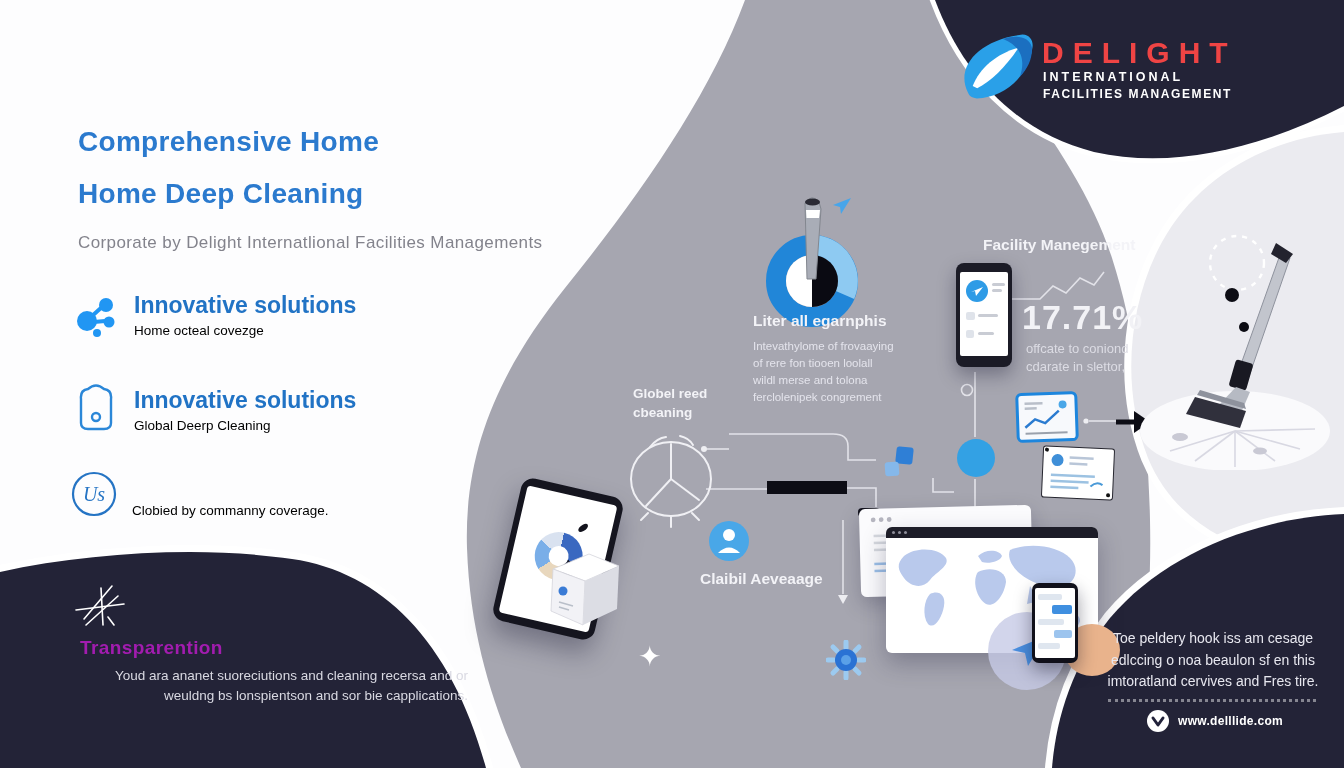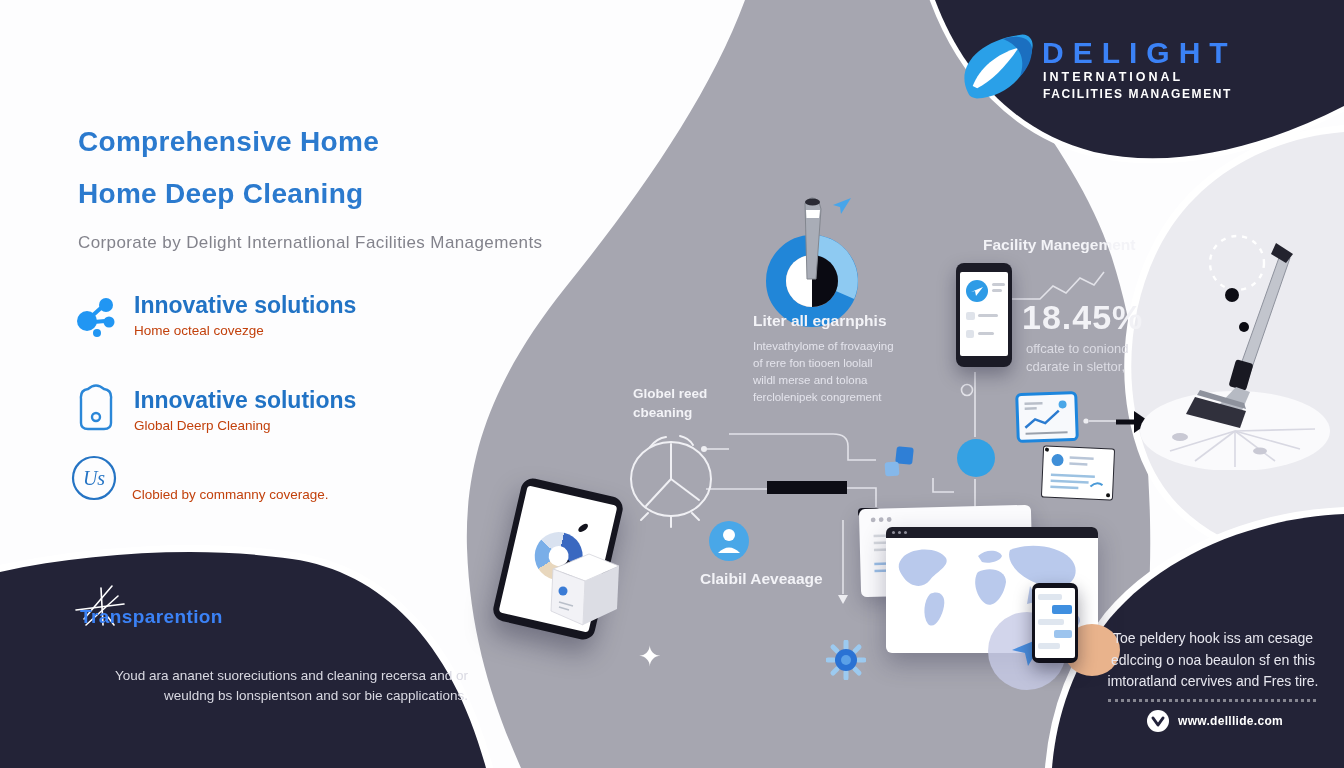--- a/index.html
+++ b/index.html
@@ -10,28 +10,28 @@
   svg{display:block;}
   #bg,#wires{position:absolute;inset:0;}
   #bg{z-index:0;} #wires{z-index:2;}
   .layer{position:absolute;inset:0;z-index:3;}
 
   
   .main-title{left:78px;top:116px;color:#2b7ace;font-size:28px;font-weight:700;line-height:52px;letter-spacing:.3px;white-space:nowrap;}
   .sub-title{left:78px;top:233px;color:#83838c;font-size:17px;letter-spacing:.4px;white-space:nowrap;}
   .feature{display:flex;align-items:flex-end;gap:14px;}
   .feature .ft{color:#2173c5;font-size:23px;font-weight:700;white-space:nowrap;line-height:26px;}
-  .feature .fs{color:#c2410c;font-size:13.5px;margin-top:5px;white-space:nowrap;}
-
-  
-  .tr-title{left:80px;top:606px;color:#3b82f6;font-size:19px;font-weight:700;letter-spacing:.4px;}
+  .feature .fs{color:#000000;font-size:13.5px;margin-top:5px;white-space:nowrap;}
+
+  
+  .tr-title{left:80px;top:637px;color:#a21caf;font-size:19px;font-weight:700;letter-spacing:.4px;}
   .tr-body{left:80px;top:666px;width:388px;color:#d9d9e2;font-size:13.5px;line-height:19.5px;text-align:right;}
 
   
-  .logo-brand{left:1042px;top:36px;color:#3b82f6;font-size:30px;font-weight:700;letter-spacing:9px;white-space:nowrap;}
+  .logo-brand{left:1042px;top:36px;color:#ef4444;font-size:30px;font-weight:700;letter-spacing:9px;white-space:nowrap;}
   .logo-l1{left:1043px;top:70px;color:#fff;font-size:12.5px;font-weight:700;letter-spacing:3px;white-space:nowrap;}
   .logo-l2{left:1043px;top:87px;color:#fff;font-size:12px;font-weight:700;letter-spacing:1.6px;white-space:nowrap;}
 
   
   .g-head{color:#f3f3f7;font-size:15.5px;font-weight:700;white-space:nowrap;}
   .g-body{color:#e4e4ec;font-size:11.5px;line-height:17px;white-space:nowrap;}
   .stat-big{left:1022px;top:298px;color:#f2f2f6;font-size:34px;font-weight:700;letter-spacing:1px;}
   .stat-cap{left:1026px;top:340px;color:#dcdce4;font-size:13px;line-height:18px;white-space:nowrap;}
 
   
@@ -138,21 +138,21 @@
           <path d="M9,18 Q8,9 16,8 Q24,1 32,8 Q40,9 39,18 L39,42 Q39,48 32,48 L16,48 Q9,48 9,42 Z"></path>
           <circle cx="24" cy="36" r="4"></circle>
         </g>
       </svg>
       <div>
         <div class="ft">Innovative solutions</div>
         <div class="fs">Global Deerp Cleaning</div>
       </div>
     </div>
 
-    <div class="abs feature" style="left:70px;top:454px;">
+    <div class="abs feature" style="left:70px;top:470px;">
       <svg width="48" height="48" viewBox="0 0 48 48">
         <circle cx="24" cy="24" r="21" fill="none" stroke="#2574c4" stroke-width="2.2"></circle>
         <text x="24" y="31" text-anchor="middle" font-family="Liberation Serif,serif" font-style="italic" font-size="20" fill="#2574c4">Us</text>
       </svg>
       <div>
         <div class="fs">Clobied by commanny coverage.</div>
       </div>
     </div>
 
     <svg class="abs" style="left:72px;top:583px;" width="62" height="50" viewBox="0 0 62 50">
@@ -229,21 +229,21 @@
         </div>
         <div class="gline" style="left:32px;top:11px;width:13px;height:3px;"></div>
         <div class="gline" style="left:32px;top:17px;width:10px;height:3px;"></div>
         <div class="gline" style="left:6px;top:40px;width:9px;height:8px;background:#dfe3ea;"></div>
         <div class="gline" style="left:18px;top:42px;width:20px;height:3px;"></div>
         <div class="gline" style="left:6px;top:58px;width:8px;height:8px;background:#dfe3ea;"></div>
         <div class="gline" style="left:18px;top:60px;width:16px;height:3px;"></div>
       </div>
     </div>
 
-    <div class="abs stat-big">18.45%</div>
+    <div class="abs stat-big">17.71%</div>
     <div class="abs stat-cap">
       <div>offcate to coniond</div>
       <div>cdarate in slettor,</div>
     </div>
 
     <div class="abs monitor">
       <svg width="56" height="44" viewBox="0 0 56 44">
         <g stroke="#b9bfc9" stroke-width="2.5">
             <path d="M6,8 H24"></path>
             <path d="M6,13 H18"></path>

